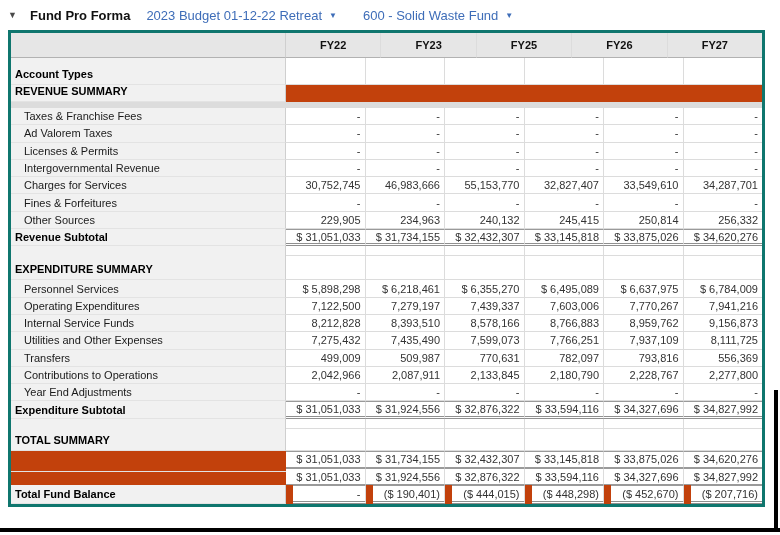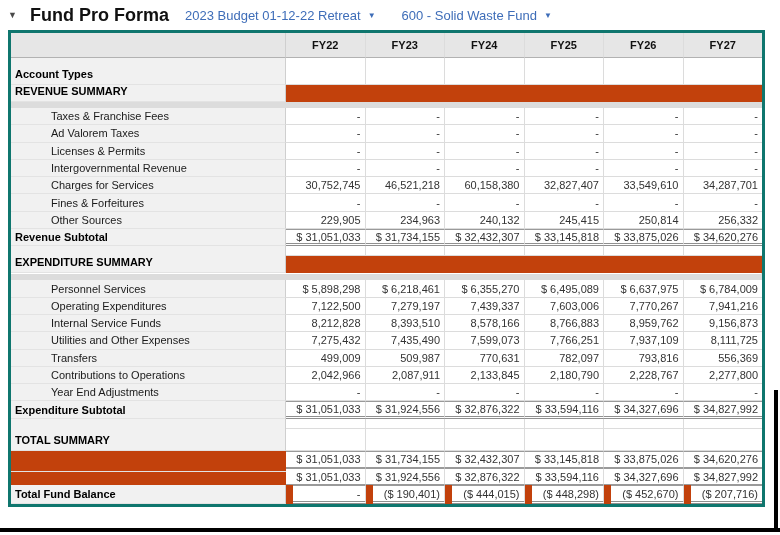--- a/index.html
+++ b/index.html
@@ -19,21 +19,21 @@
     padding-left: 8px;
   }
   .collapse-caret {
     width: 22px;
     color: #4a4a4a;
     font-size: 9px;
     cursor: pointer;
   }
   .page-title {
     font-weight: bold;
-    font-size: 18px;
+    font-size: 13px;
     color: #111;
     margin-right: 16px;
     white-space: nowrap;
   }
   .selector {
     color: #3e6db8;
     font-size: 13px;
     margin-right: 26px;
     display: flex;
     align-items: center;
@@ -60,21 +60,21 @@
     font-size: 11px;
     overflow: hidden;
     white-space: nowrap;
   }
   .label {
     width: 275px;
     flex: none;
     background: #f1f1f1;
     border-right: 1px solid #cfcfcf;
     border-bottom: 1px solid #e3e3e3;
-    padding-left: 40px;
+    padding-left: 13px;
     color: #1a1a1a;
   }
   .val {
     flex: 1;
     background: #fff;
     border-right: 1px solid #dcdcdc;
     border-bottom: 1px solid #dcdcdc;
     justify-content: flex-end;
     padding-right: 4px;
     color: #333;
@@ -147,21 +147,20 @@
     <span class="dd-arrow">▼</span>
   </span>
 </div>
 
 <div class="proforma-table">
   <div class="row colheader-row">
     <div class="cell label"></div>
 
   <div class="cell val">FY22</div>
       <div class="cell val">FY23</div>
-      <div class="cell val">FY24</div>
       <div class="cell val">FY25</div>
       <div class="cell val">FY26</div>
       <div class="cell val">FY27</div>
     </div>
   <div id="table-body">
 
   <div class="row section" style="height: 27px;">
         <div class="cell label">Account Types</div>
         <div class="cell val"></div>
         <div class="cell val"></div>
@@ -211,22 +210,22 @@
         <div class="cell val">-</div>
         <div class="cell val">-</div>
         <div class="cell val">-</div>
         <div class="cell val">-</div>
         <div class="cell val">-</div>
         <div class="cell val">-</div>
       </div>
       <div class="row detail">
         <div class="cell label">Charges for Services</div>
         <div class="cell val">30,752,745</div>
-        <div class="cell val">46,521,218</div>
-        <div class="cell val">60,158,380</div>
+        <div class="cell val">46,983,666</div>
+        <div class="cell val">55,153,770</div>
         <div class="cell val">32,827,407</div>
         <div class="cell val">33,549,610</div>
         <div class="cell val">34,287,701</div>
       </div>
       <div class="row detail">
         <div class="cell label">Fines &amp; Forfeitures</div>
         <div class="cell val">-</div>
         <div class="cell val">-</div>
         <div class="cell val">-</div>
         <div class="cell val">-</div>
@@ -253,21 +252,21 @@
       </div>
       <div class="row spacer" style="height: 10px;">
         <div class="cell label"></div>
         <div class="cell val"></div>
         <div class="cell val"></div>
         <div class="cell val"></div>
         <div class="cell val"></div>
         <div class="cell val"></div>
         <div class="cell val"></div>
       </div>
-      <div class="row section" style="height: 24px; flex-direction: column;">
+      <div class="row section" style="height: 24px;">
         <div class="cell label">EXPENDITURE SUMMARY</div>
         <div class="cell val"></div>
         <div class="cell val"></div>
         <div class="cell val"></div>
         <div class="cell val"></div>
         <div class="cell val"></div>
         <div class="cell val"></div>
       </div>
       <div class="row detail">
         <div class="cell label">Personnel Services</div>

